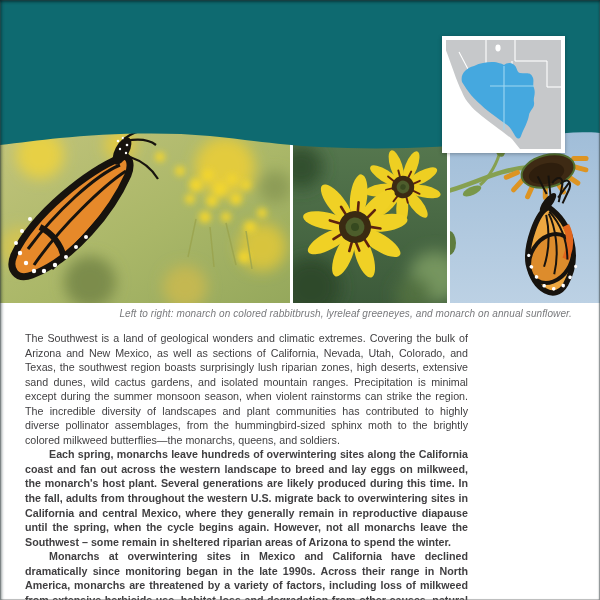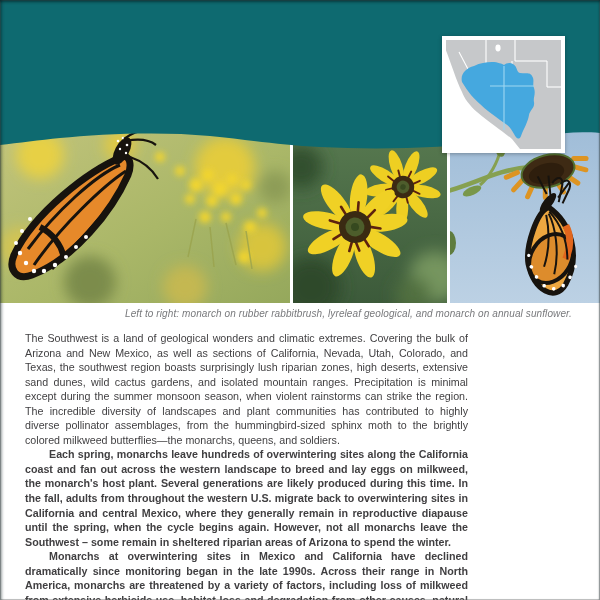--- a/index.html
+++ b/index.html
@@ -312,21 +312,21 @@
       <path d="M16,42 C14,34 20,28 28,26 C34,23 40,22 46,22 C52,22 56,24 58,25 C60,23 64,22 67,24 C72,27 70,32 74,33 C80,34 84,32 86,36 C89,40 86,44 88,48 C90,54 87,58 88,62 C89,68 84,70 83,75 C82,82 78,88 75,96 C73,101 70,98 68,94 C64,86 60,84 54,80 C46,74 40,70 34,64 C28,59 22,52 16,42 Z" fill="#45a8df"></path>
 
       <g stroke="#9fd7f2" stroke-width="1.1" fill="none">
         <path d="M58,26 V90"></path>
         <path d="M44,46 H88"></path>
       </g>
     </svg>
   </div>
 
   <div class="caption-bar">
-    <span class="caption">Left to right: monarch on rubber rabbitbrush, lyreleaf geological, and monarch on annual sunflower.</span>
+    <span class="caption">Left to right: monarch on colored rabbitbrush, lyreleaf greeneyes, and monarch on annual sunflower.</span>
   </div>
 
   <div class="body-text">
     <p>The Southwest is a land of geological wonders and climatic extremes. Covering the bulk of Arizona and New Mexico, as well as sections of California, Nevada, Utah, Colorado, and Texas, the southwest region boasts surprisingly lush riparian zones, high deserts, extensive sand dunes, wild cactus gardens, and isolated mountain ranges. Precipitation is minimal except during the summer monsoon season, when violent rainstorms can strike the region. The incredible diversity of landscapes and plant communities has contributed to highly diverse pollinator assemblages, from the hummingbird-sized sphinx moth to the brightly colored milkweed butterflies—the monarchs, queens, and soldiers.</p>
     <p>Each spring, monarchs leave hundreds of overwintering sites along the California coast and fan out across the western landscape to breed and lay eggs on milkweed, the monarch's host plant. Several generations are likely produced during this time. In the fall, adults from throughout the western U.S. migrate back to overwintering sites in California and central Mexico, where they generally remain in reproductive diapause until the spring, when the cycle begins again. However, not all monarchs leave the Southwest – some remain in sheltered riparian areas of Arizona to spend the winter.</p>
     <p>Monarchs at overwintering sites in Mexico and California have declined dramatically since monitoring began in the late 1990s. Across their range in North America, monarchs are threatened by a variety of factors, including loss of milkweed from extensive herbicide use, habitat loss and degradation from other causes, natural disease and predation, climate change, and widespread insecticide use. Because of the monarch's migratory life cycle, it is important to protect and restore habitat across their entire range. Adult monarchs depend on diverse nectar sources for food during all stages of the year, from spring and summer breeding to fall migration and overwintering.  Inadequate milkweed or nectar plant food sources at any point may impact the number of monarchs that successfully arrive at overwintering sites in the fall.</p>
 
   </div>
 
   <div class="page-edge"></div>

